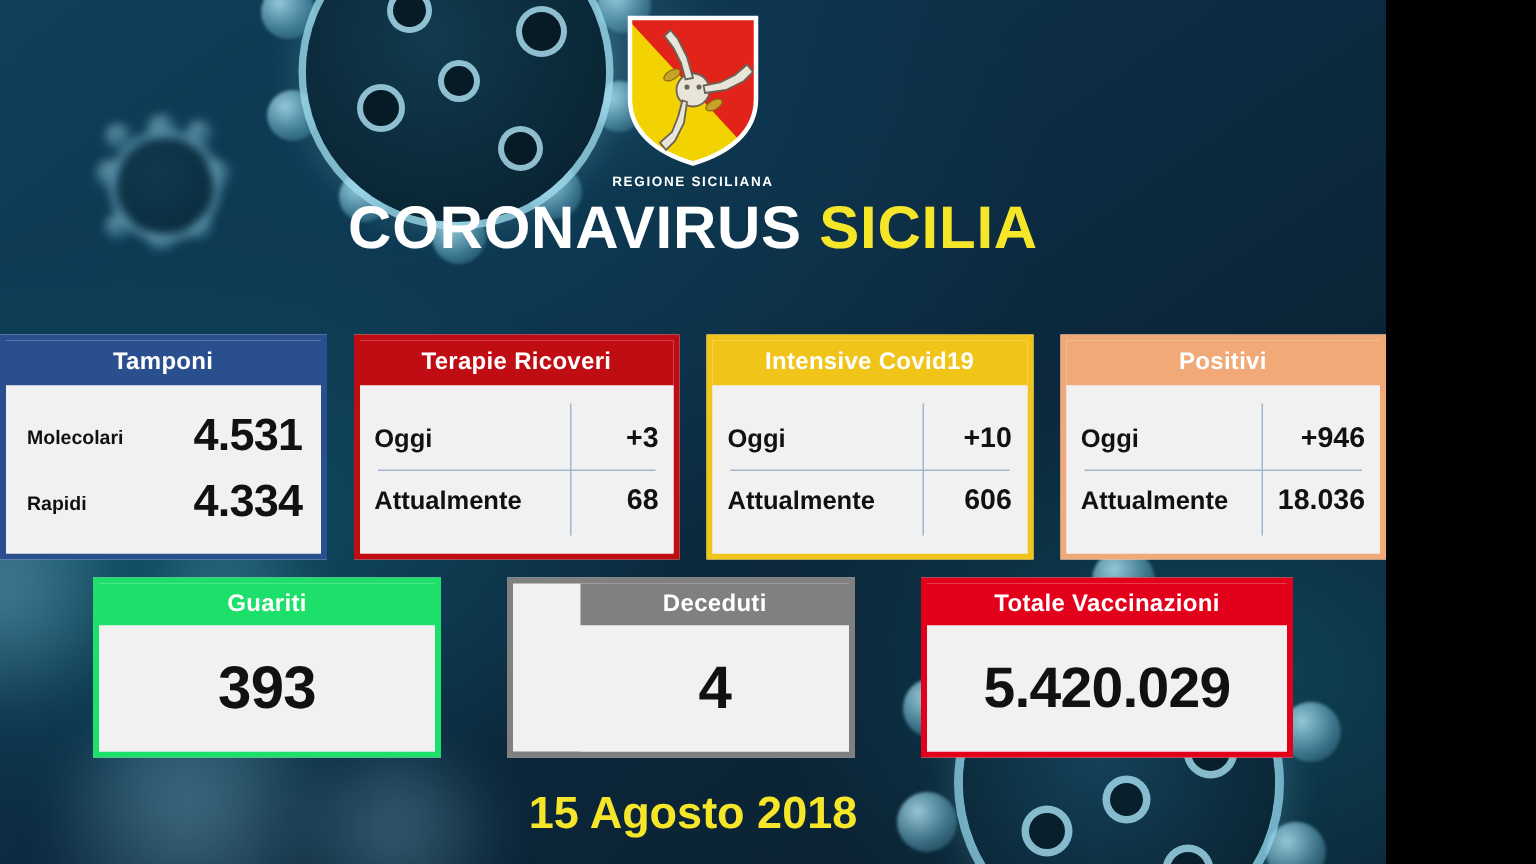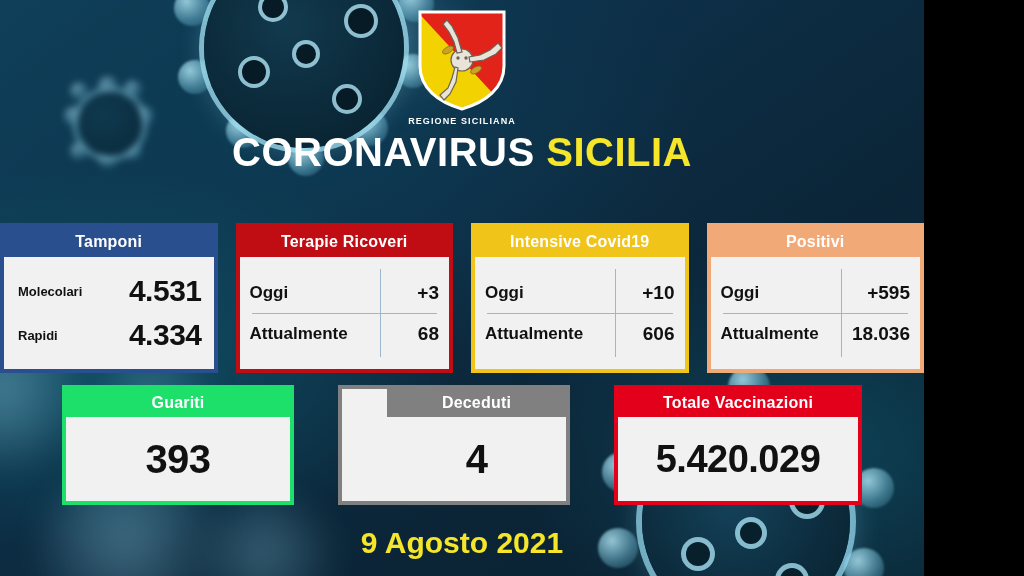--- a/index.html
+++ b/index.html
@@ -369,21 +369,21 @@
     </div>
 
     <div class="card card-top" id="card-positivi" style="border-color:#f2a978;">
       <div class="card-head" style="background:#f2a978;">
         <span>Positivi</span>
       </div>
       <div class="card-body kv-body">
         <div class="kv-vline" style="left:130px;"></div>
         <div class="kv-row">
           <span class="kv-label">Oggi</span>
-          <span class="kv-value" style="width:78px;">+595</span>
+          <span class="kv-value" style="width:78px;">+946</span>
         </div>
         <div class="kv-sep-h"></div>
         <div class="kv-row">
           <span class="kv-label">Attualmente</span>
           <span class="kv-value" style="width:78px;">18.036</span>
         </div>
       </div>
     </div>
 
   </div>
@@ -412,15 +412,15 @@
       <div class="card-head" style="background:#e3001b;">
         <span>Totale Vaccinazioni</span>
       </div>
       <div class="card-body">
         <div class="big-number">5.420.029</div>
       </div>
     </div>
 
   </div>
 
-  <div class="date">9 Agosto 2021</div>
+  <div class="date">15 Agosto 2018</div>
 
 </div>
 
 </body></html>

